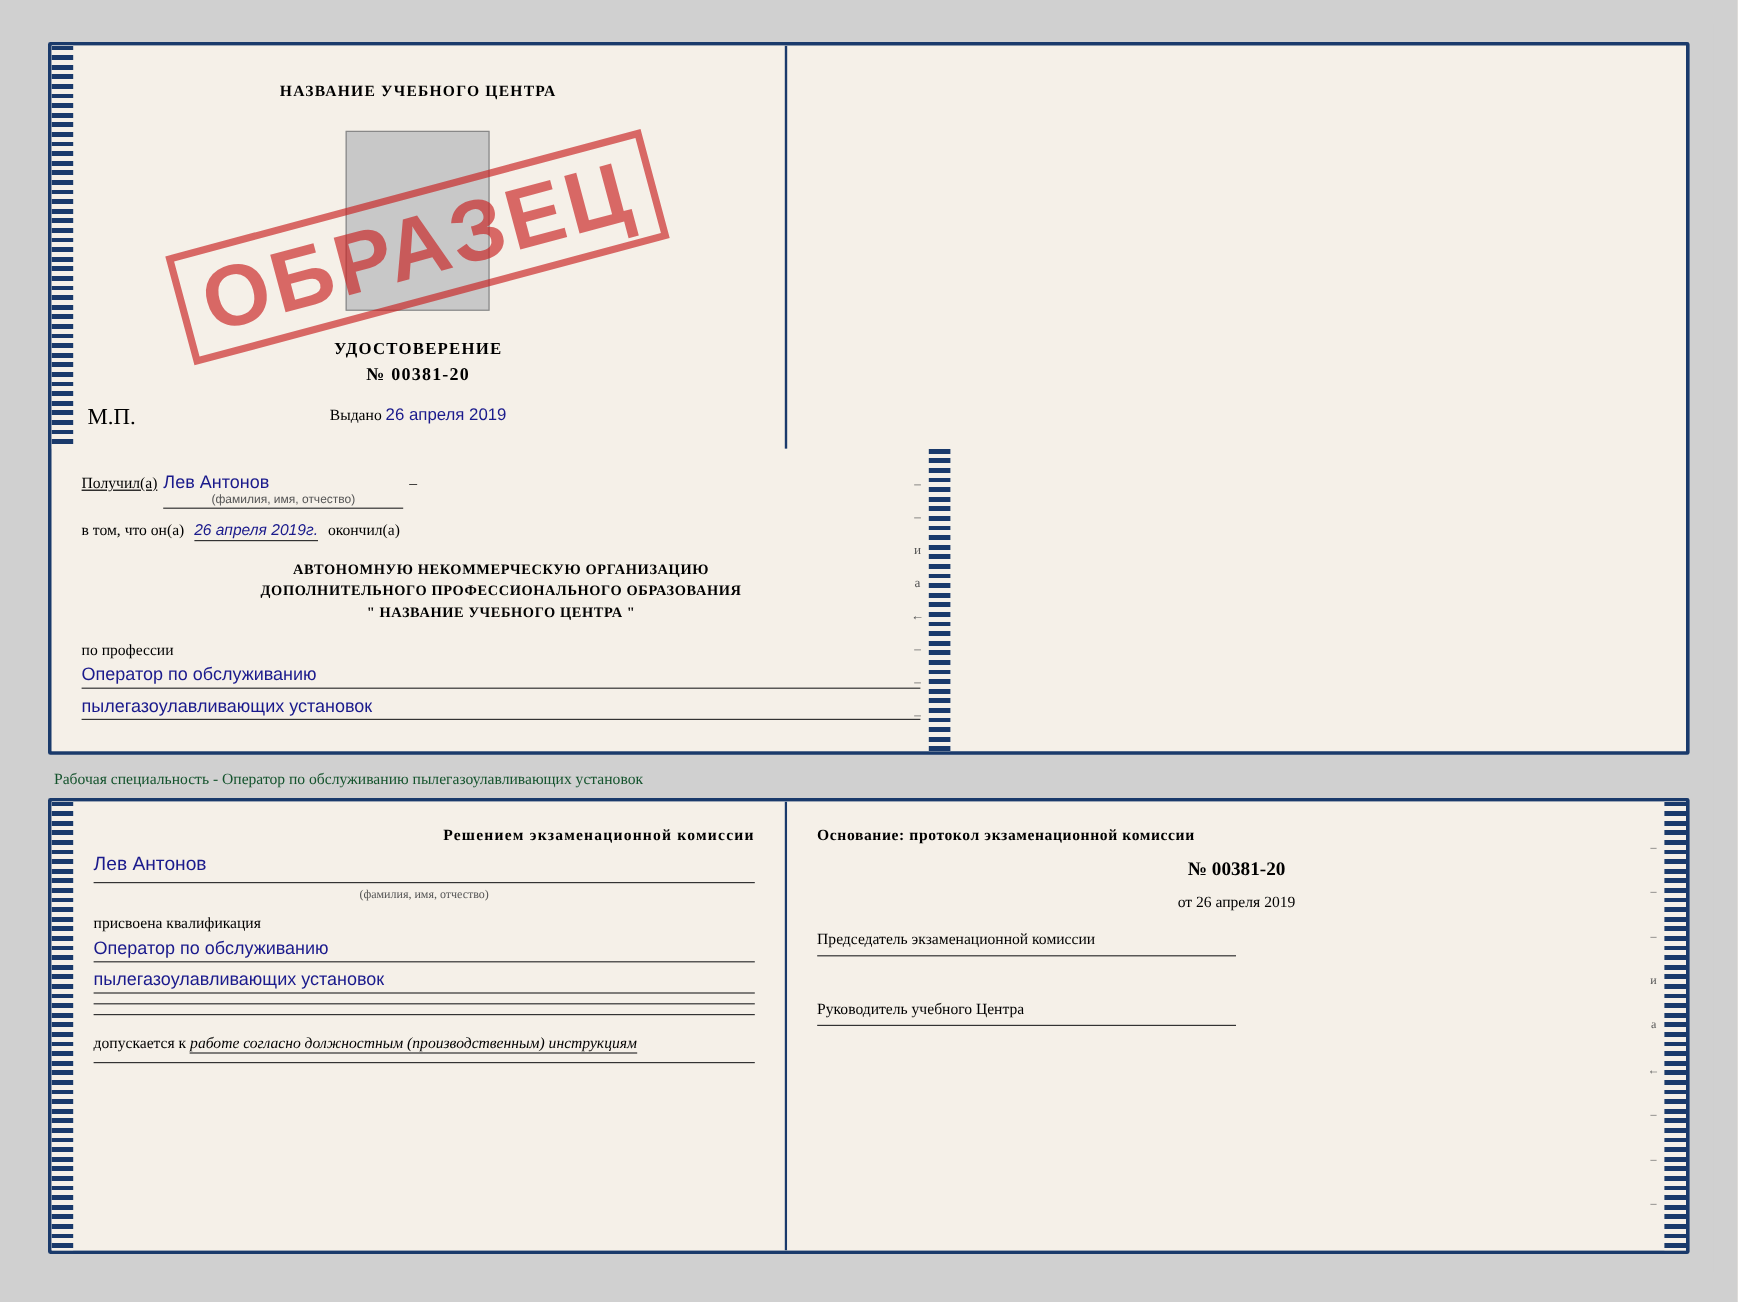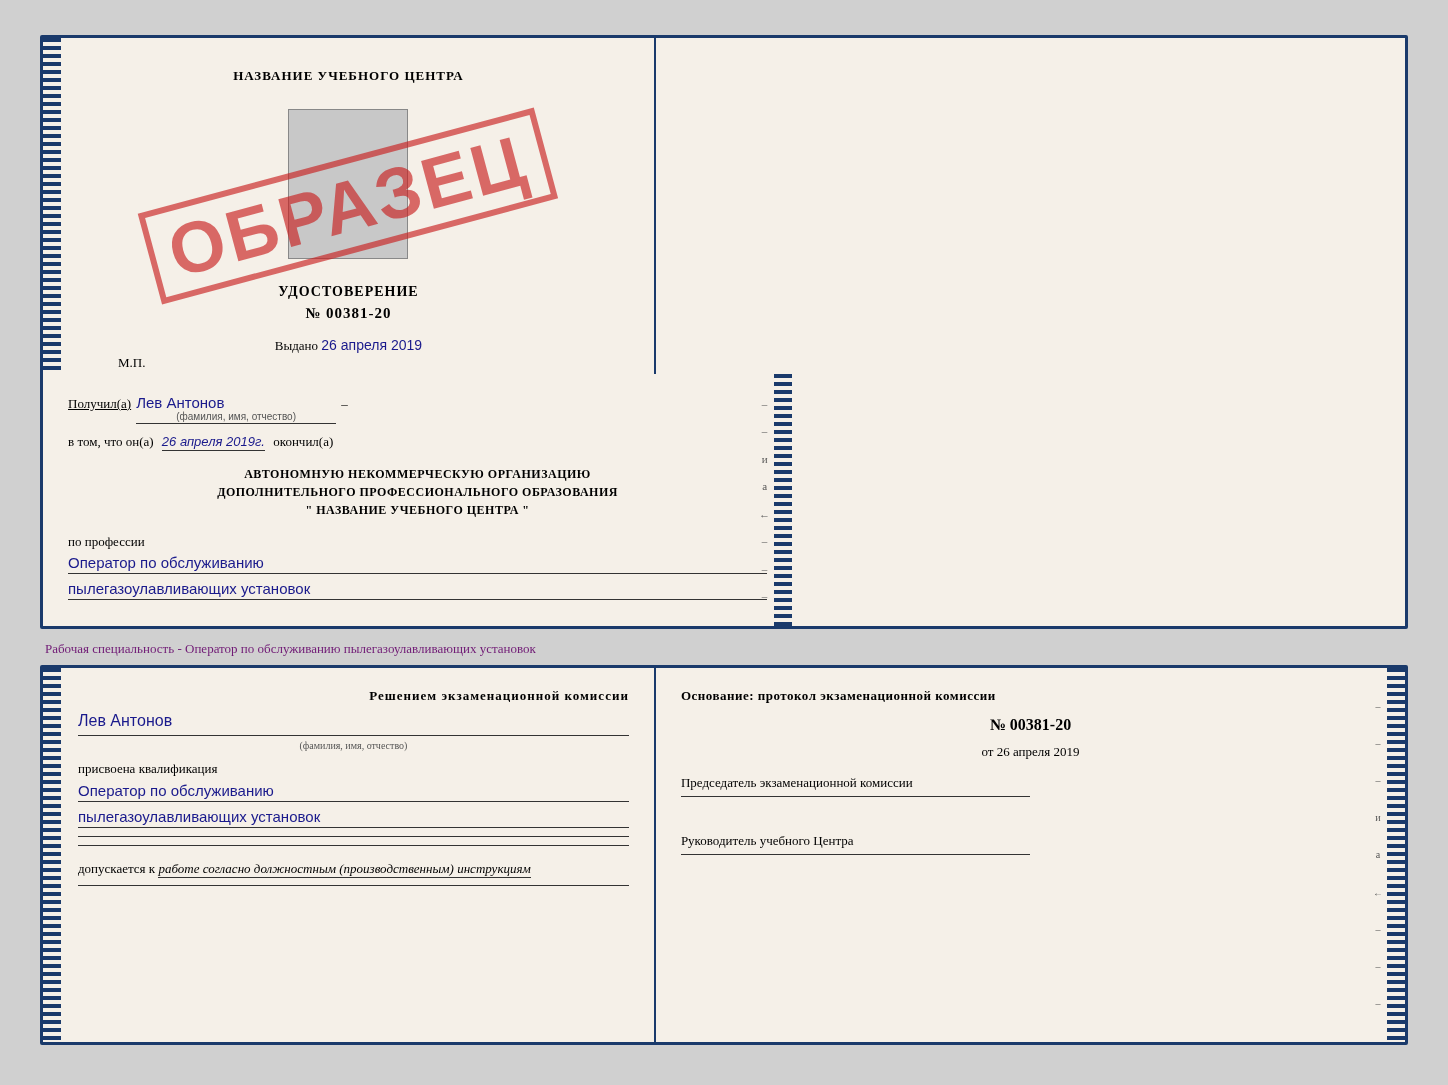--- a/index.html
+++ b/index.html
@@ -107,24 +107,23 @@
     }
 
     .cert-issued {
       font-size: 13px;
       margin-top: 15px;
       text-align: left;
     }
 
     .mp-text {
       position: absolute;
-      bottom: 3px;
+      bottom: 15px;
       left: 30px;
-      font-size: 13px;
-      margin-left: 45px;
+      font-size: 19px;
     }
 
     
     .stamp-overlay {
       position: absolute;
       top: 50%;
       left: 50%;
       transform: translate(-50%, -50%) rotate(-15deg);
       color: rgba(200, 30, 30, 0.65);
       font-size: 72px;
@@ -200,21 +199,21 @@
       align-items: center;
       font-size: 11px;
       color: #555;
       gap: 8px;
       padding: 20px 0;
     }
 
     
     .separator-text {
       font-size: 13px;
-      color: #701a75;
+      color: #14532d;
       margin: 8px 0;
       padding: 0 5px;
     }
 
     
     .document-bottom {
       display: flex;
       background: #f5f0e8;
       border: 3px solid #1a3a6b;
       border-radius: 2px;

